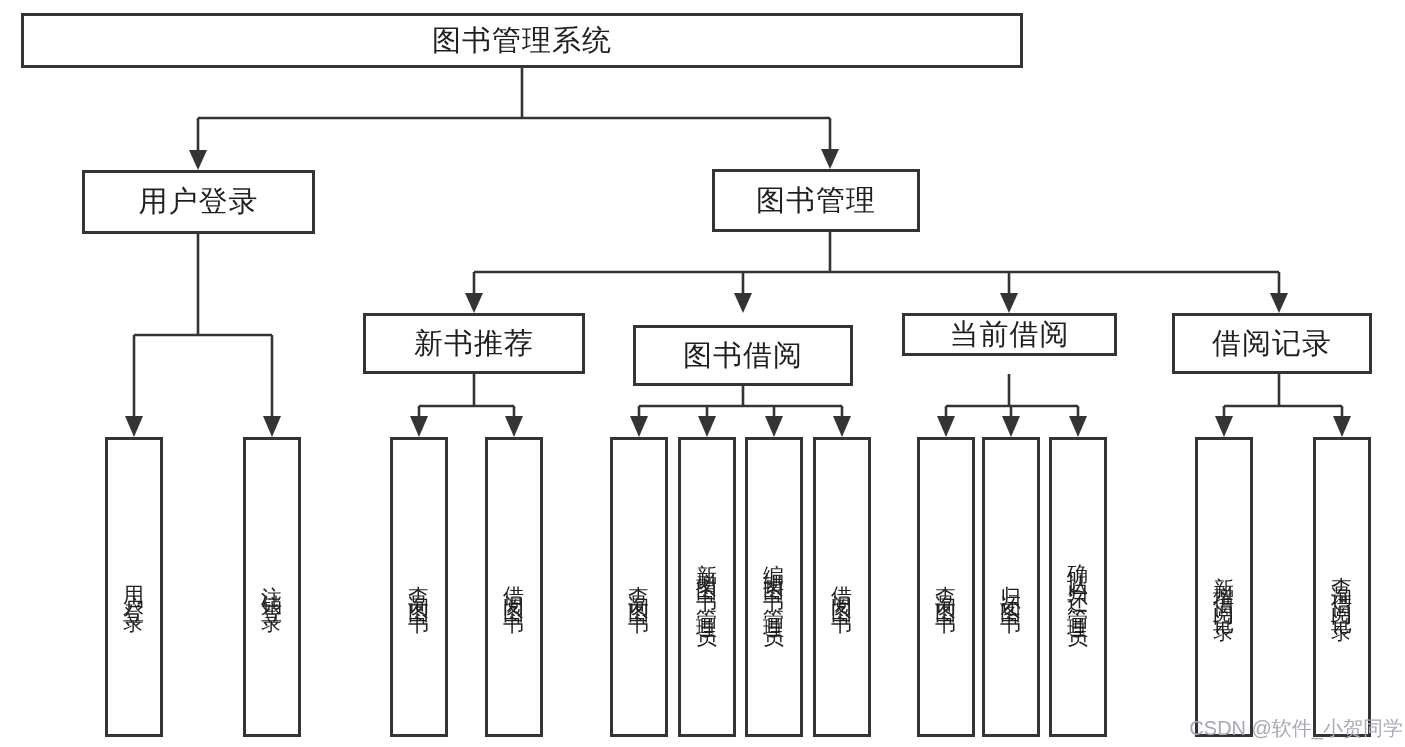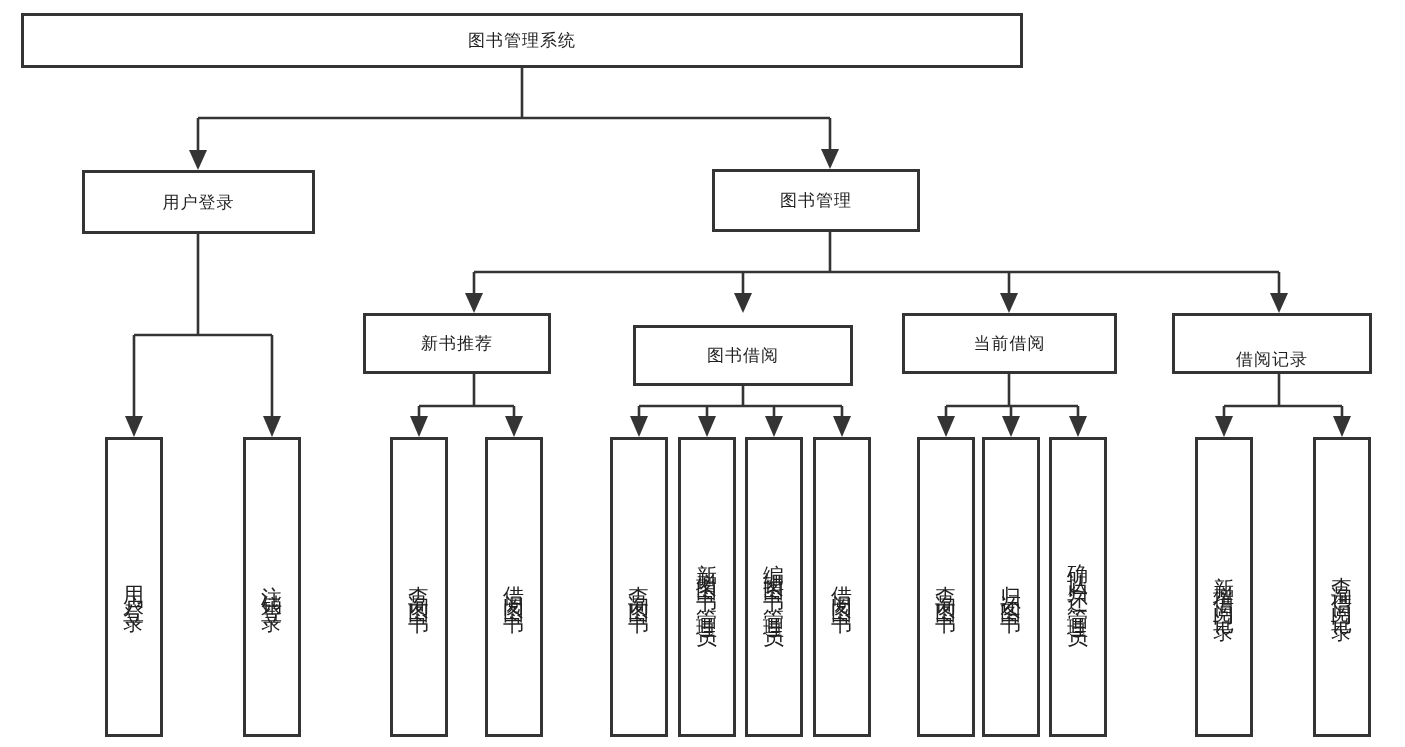--- a/index.html
+++ b/index.html
@@ -4,21 +4,21 @@
 <style>
   html,body{margin:0;padding:0;background:#ffffff;}
   .canvas{
     position:relative;width:1405px;height:747px;background:#ffffff;
     font-family:"Liberation Sans",sans-serif;overflow:hidden;
   }
   .box{
     position:absolute;box-sizing:border-box;border:3px solid #343434;background:#ffffff;
     display:flex;align-items:center;justify-content:center;color:#1f1f1f;
   }
-  .hbox{font-size:17px;letter-spacing:1px;white-space:nowrap;}
+  .hbox{font-size:29px;letter-spacing:1px;white-space:nowrap;}
   .vbox span{
     writing-mode:vertical-rl;text-orientation:mixed;
     font-size:21px;line-height:1;letter-spacing:9px;color:#1f1f1f;
   }
   .connectors{position:absolute;left:0;top:0;pointer-events:none;}
   .watermark{
     position:absolute;right:2px;bottom:5px;
     font-size:20px;color:#a6a8b6;white-space:nowrap;z-index:5;
   }
 </style>
@@ -71,30 +71,30 @@
     <span>图书管理系统</span>
   </div>
 
   <div class="box hbox" style="left:82px;top:170px;width:233px;height:64px;">
     <span>用户登录</span>
   </div>
   <div class="box hbox" style="left:712px;top:169px;width:208px;height:63px;">
     <span>图书管理</span>
   </div>
 
-  <div class="box hbox" style="left:363px;top:313px;width:188px;height:61px;">
+  <div class="box hbox" style="left:363px;top:313px;width:222px;height:61px;">
     <span>新书推荐</span>
   </div>
   <div class="box hbox" style="left:633px;top:325px;width:220px;height:61px;">
     <span>图书借阅</span>
   </div>
-  <div class="box hbox" style="left:902px;top:313px;width:215px;height:61px;">
+  <div class="box hbox" style="left:902px;top:313px;width:215px;height:43px;">
     <span>当前借阅</span>
   </div>
-  <div class="box hbox" style="left:1172px;top:313px;width:200px;height:61px;align-items:flex-end;">
+  <div class="box hbox" style="left:1172px;top:313px;width:200px;height:61px;">
     <span>借阅记录</span>
   </div>
 
   <div class="box vbox" style="left:105px;top:437px;width:58px;height:300px;">
     <span>用户登录</span>
   </div>
   <div class="box vbox" style="left:243px;top:437px;width:58px;height:300px;">
     <span>注销登录</span>
   </div>
   <div class="box vbox" style="left:390px;top:437px;width:58px;height:300px;">
@@ -124,14 +124,15 @@
   <div class="box vbox" style="left:1049px;top:437px;width:58px;height:300px;">
     <span>确认归还（管理员）</span>
   </div>
   <div class="box vbox" style="left:1195px;top:437px;width:58px;height:300px;">
     <span>新增借阅记录</span>
   </div>
   <div class="box vbox" style="left:1313px;top:437px;width:58px;height:300px;">
     <span>查询借阅记录</span>
   </div>
 
+  <div class="watermark">CSDN @软件_小贺同学</div>
 
 </div>
 
 </body></html>

